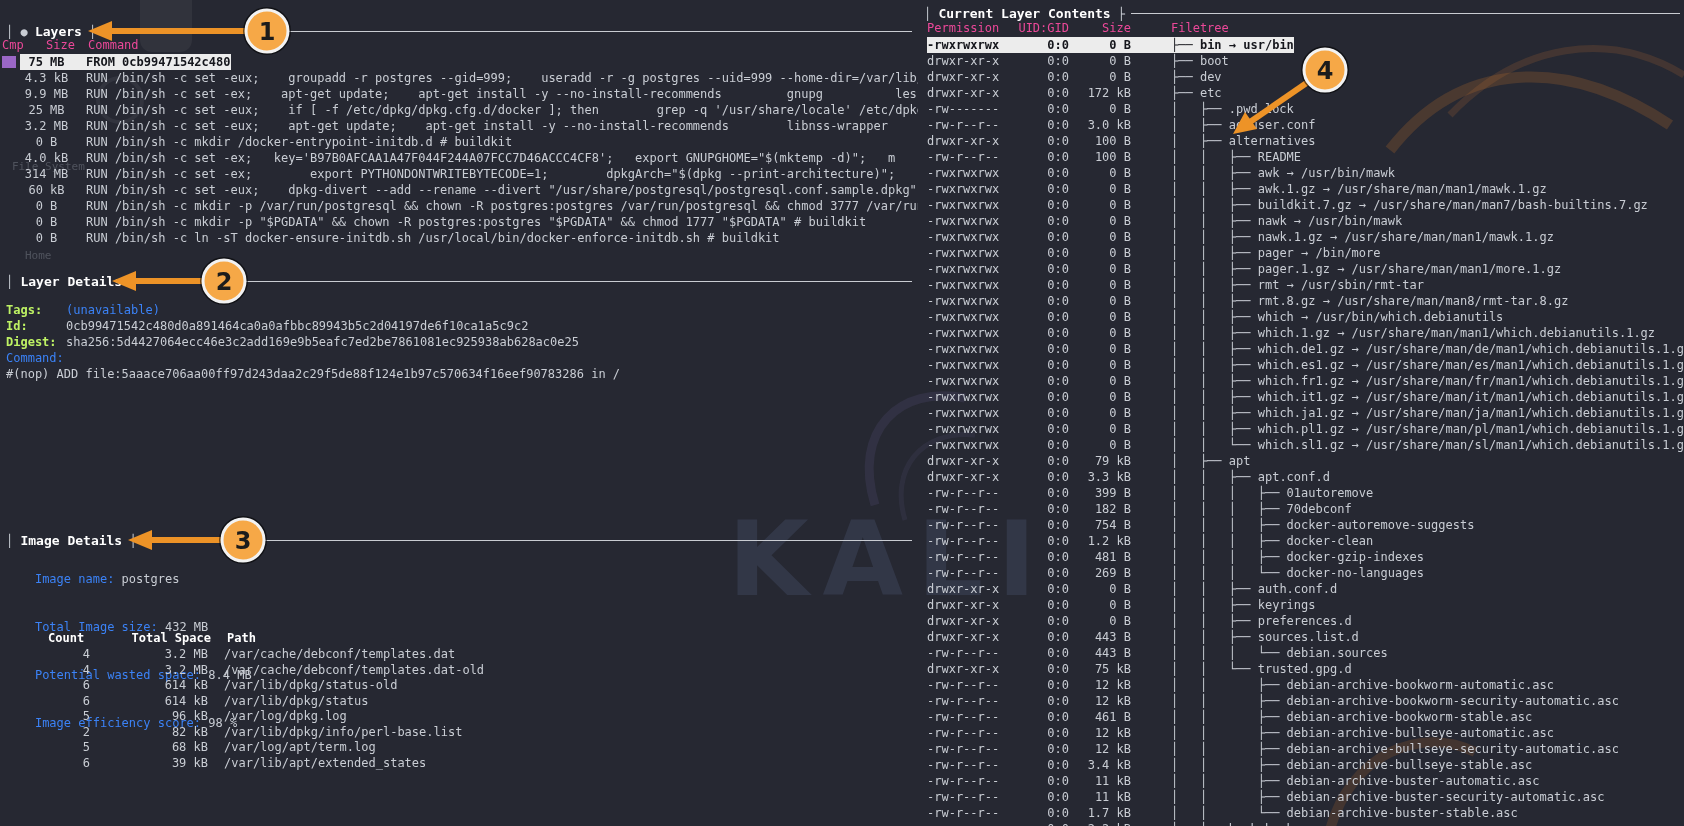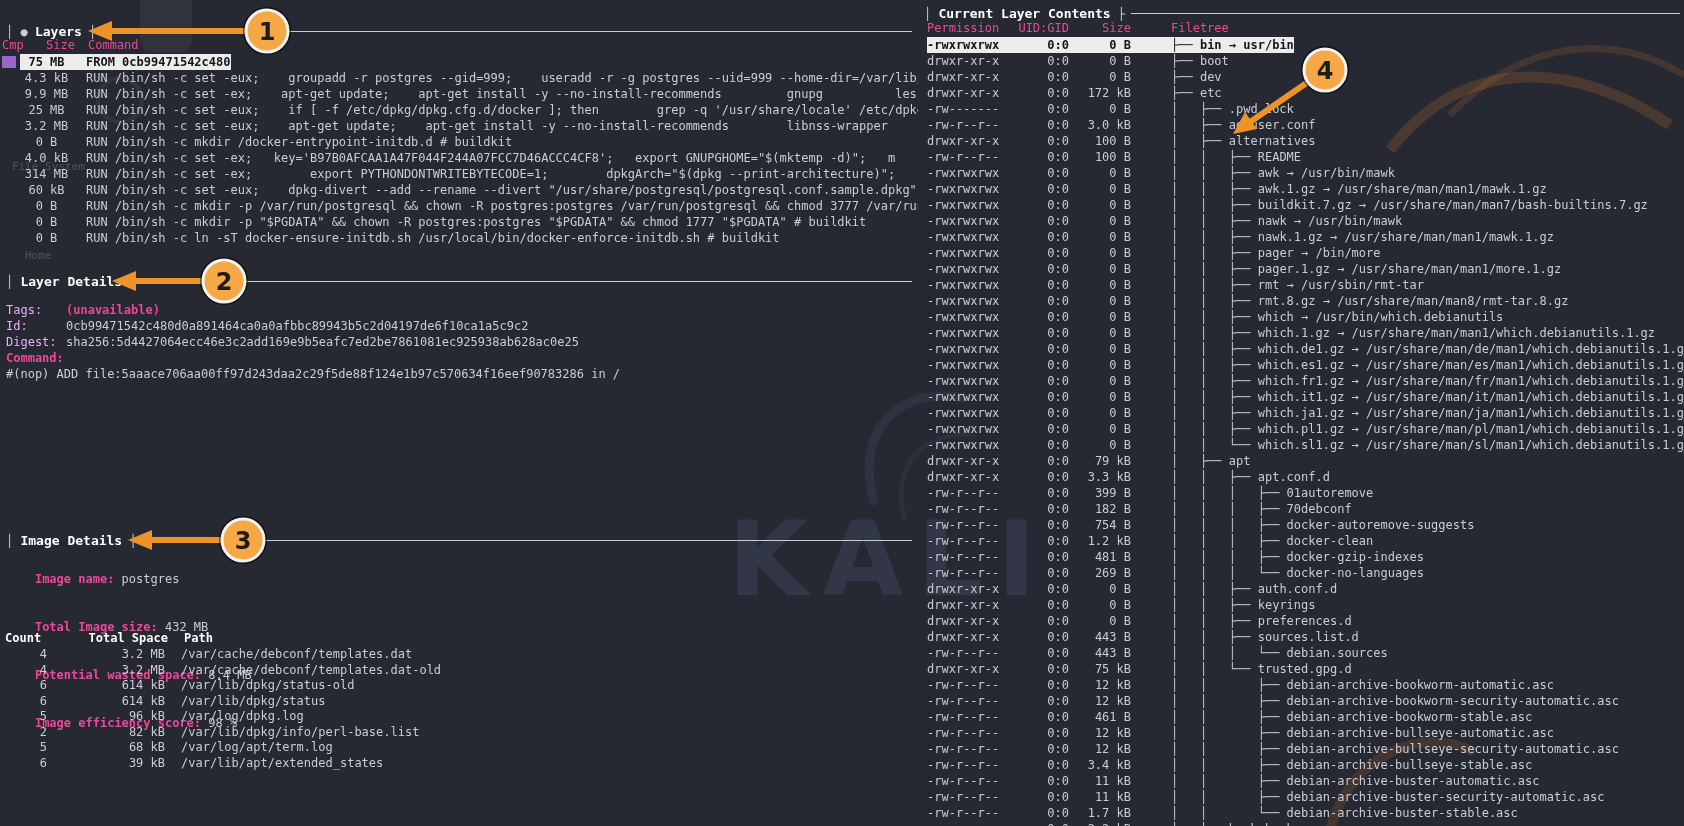--- a/index.html
+++ b/index.html
@@ -22,25 +22,25 @@
   
   .lrow{display:flex;height:16px;line-height:16px;white-space:pre;overflow:hidden;}
   .cmp{width:14px;height:12px;margin:2px 4px 0 2px;flex:none;}
   .hl{display:inline-flex;max-width:100%;}
   .lsize{width:53px;text-align:center;flex:none;}
   .lcmd{margin-left:13px;white-space:pre;}
   .sel{background:#ececec;color:#15161c;font-weight:bold;}
   .sel *{color:#15161c;}
   
   .dline{position:absolute;left:6px;white-space:pre;line-height:16px;}
-  .dlabel{display:inline-block;width:60px;color:#f0abfc;font-weight:normal;}
-  .ilabel{color:#ec4899;font-weight:bold;}
+  .dlabel{display:inline-block;width:60px;color:#bef264;font-weight:bold;}
+  .ilabel{color:#3b82f6;font-weight:normal;}
   
   .wrow{display:flex;height:15.5px;line-height:15.5px;white-space:pre;}
-  .wcount{width:45px;text-align:right;flex:none;}
+  .wcount{width:45px;text-align:right;flex:none;margin-left:43px;}
   .wsize{width:110px;text-align:right;flex:none;margin-left:8px;}
   .wpath{margin-left:16px;white-space:pre;}
   .whead{color:#fff;font-weight:bold;}
   .whead .wcount{text-align:left;padding-left:3px;}
   
   .frow{display:flex;height:16px;line-height:16px;white-space:pre;overflow:hidden;padding-left:7px;}
   .fwrap{display:inline-flex;max-width:100%;align-items:center;}
   .perm{width:90px;flex:none;}
   .fuid{width:52px;text-align:right;flex:none;}
   .fsize{width:62px;text-align:right;flex:none;}

